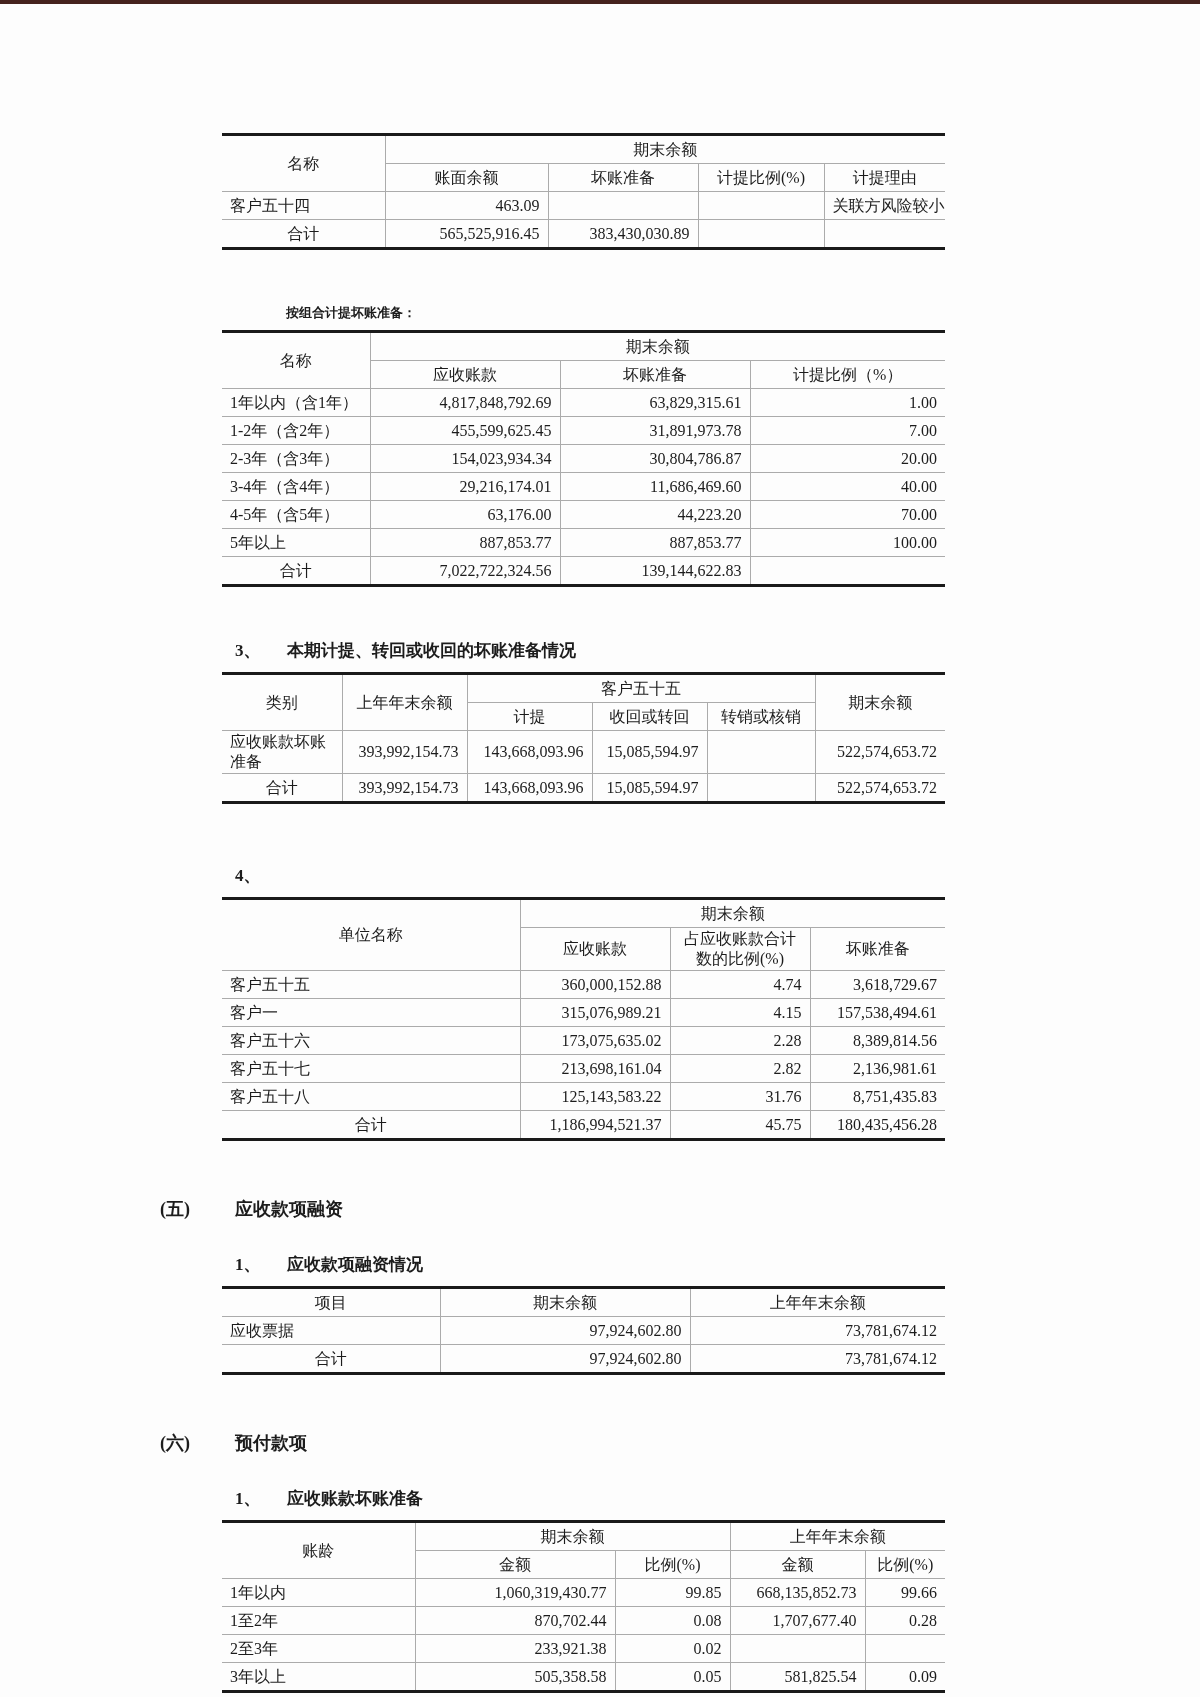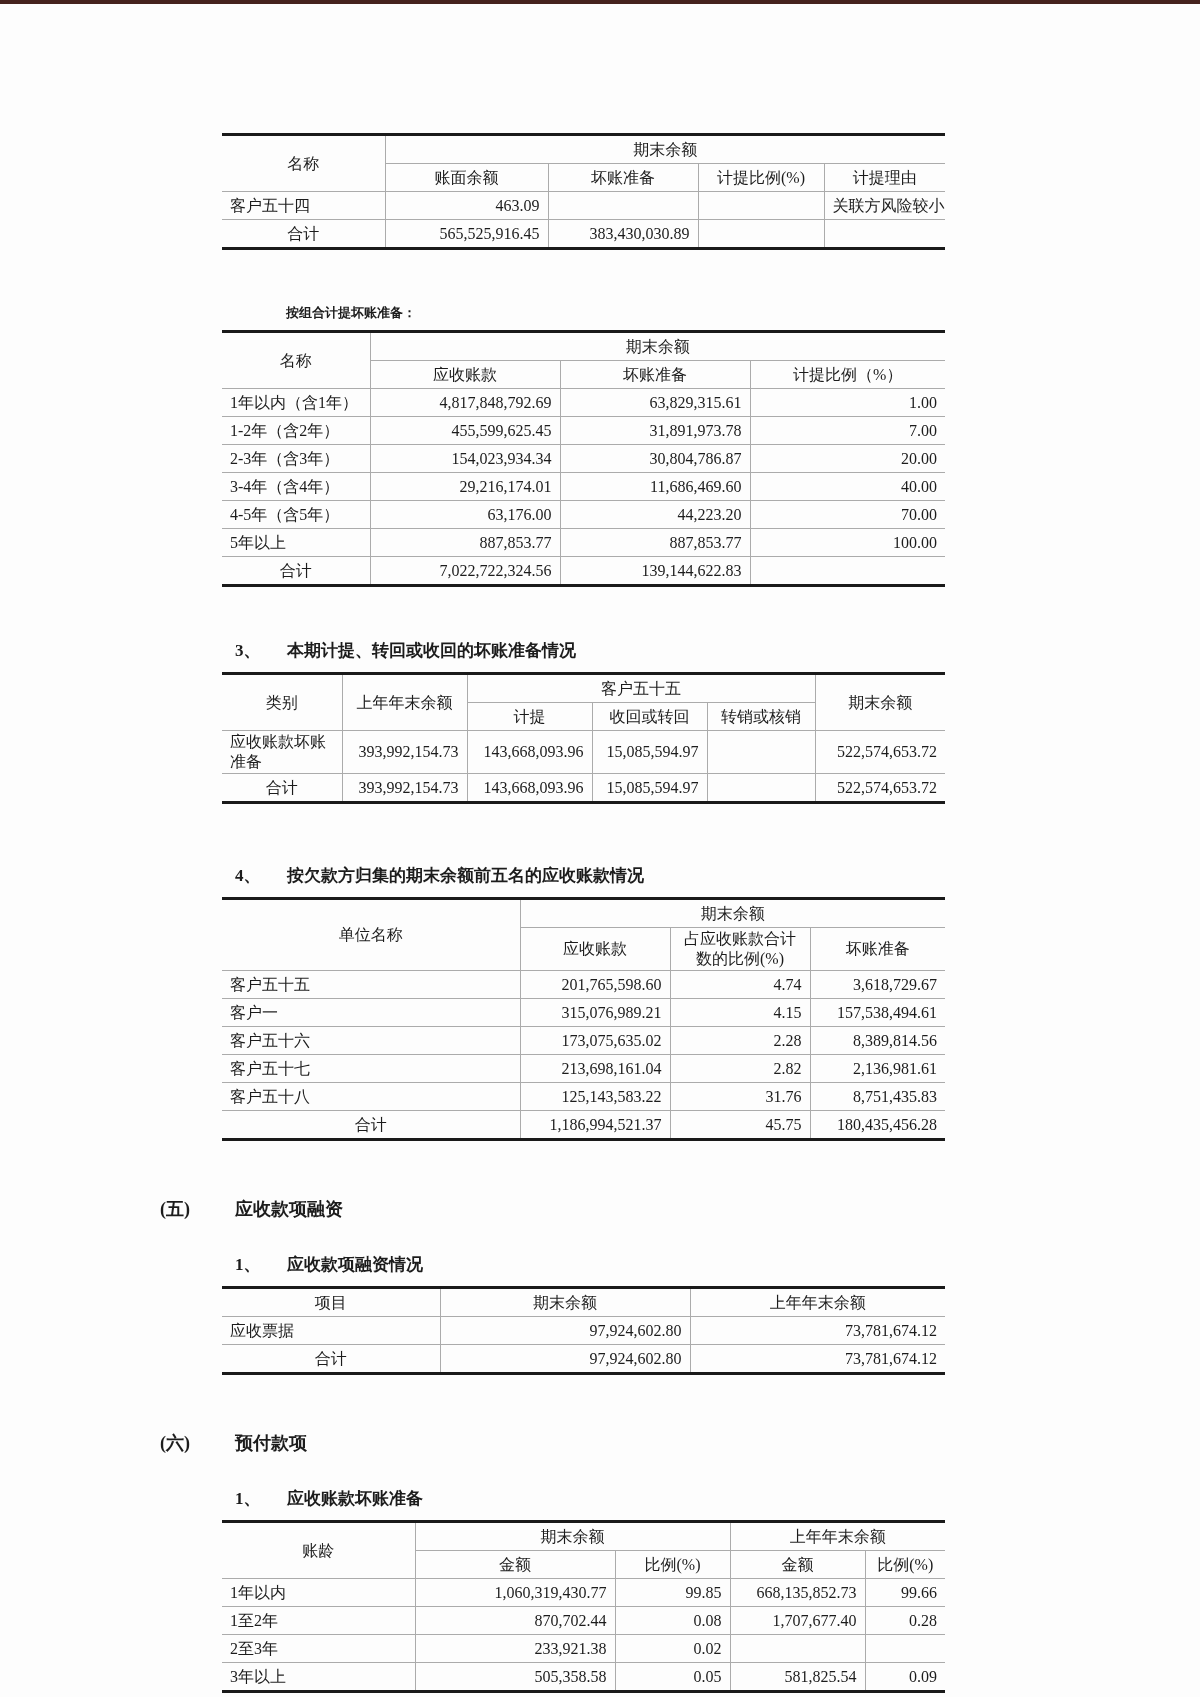--- a/index.html
+++ b/index.html
@@ -208,21 +208,20 @@
         <td class="ar">143,668,093.96</td>
         <td class="ar">15,085,594.97</td>
         <td class="ar"></td>
         <td class="ar">522,574,653.72</td>
       </tr>
     </tbody>
 </table>
 
 <div class="num-heading h-s4">
   <span class="no">4、</span>
-  <span>按欠款方归集的期末余额前五名的应收账款情况</span>
 </div>
 <table class="doc-table t4">
   <colgroup>
       <col class="c1">
       <col class="c2">
       <col class="c3">
       <col class="c4">
     </colgroup>
   <thead>
     <tr>
@@ -231,21 +230,21 @@
     </tr>
     <tr>
       <th>应收账款</th>
       <th>占应收账款合计数的比例(%)</th>
       <th>坏账准备</th>
     </tr>
   </thead>
   <tbody>
       <tr>
         <td class="al">客户五十五</td>
-        <td class="ar">201,765,598.60</td>
+        <td class="ar">360,000,152.88</td>
         <td class="ar">4.74</td>
         <td class="ar">3,618,729.67</td>
       </tr>
       <tr>
         <td class="al">客户一</td>
         <td class="ar">315,076,989.21</td>
         <td class="ar">4.15</td>
         <td class="ar">157,538,494.61</td>
       </tr>
       <tr>

